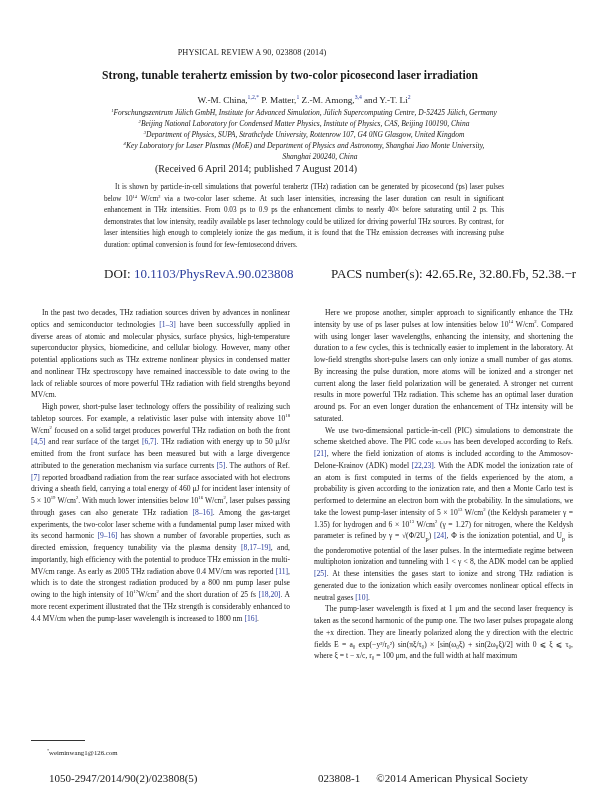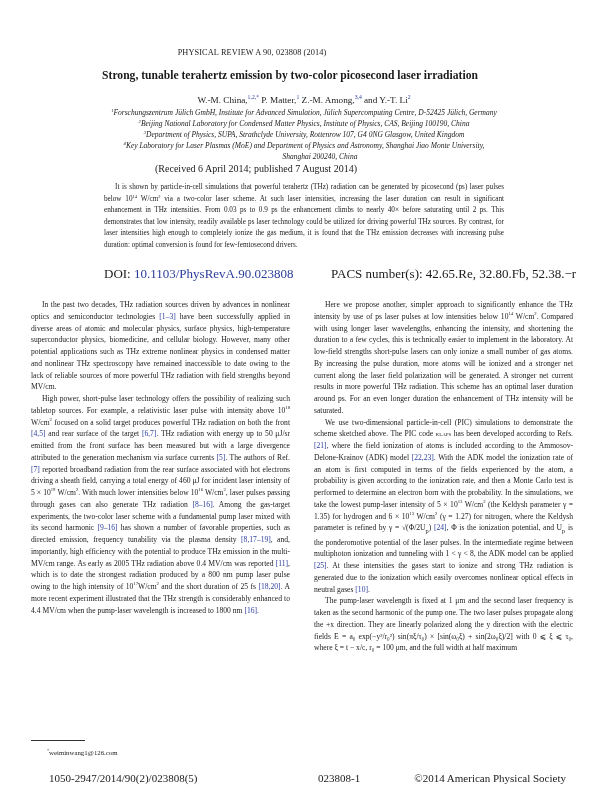--- a/index.html
+++ b/index.html
@@ -9,31 +9,31 @@
   .journal { top:48px; left:0; width:504px; text-align:center; font-size:8.3px; letter-spacing:0.1px; }
   .title { top:69px; left:0; width:496px; text-align:center; font-size:11.6px; font-weight:bold;padding-left:42px; }
   .authors { top:95px; left:0; width:608px; text-align:center; font-size:9.2px; }
   .aff { left:0; width:608px; text-align:center; font-size:7.5px; font-style:italic; line-height:11.2px; }
   .received { top:163px; left:0; width:512px; text-align:center; font-size:10px; }
   sup { font-size:0.62em; line-height:0; vertical-align:super; }
   .blue { color:#2a3d9c; }
   .abstract { top:182px; left:104px; width:400px; font-size:7.2px; line-height:11.6px; text-align:justify; text-indent:11px; }
   .doi { top:266px; left:104px; font-size:13px; }
   .pacs { top:266px; left:331px; font-size:13px; }
-  .col { font-size:7.6px; line-height:11.75px; text-align:justify; width:259px; }
+  .col { font-size:7.6px; line-height:11.75px; text-align:justify; width:259px;margin-top:8px; }
   .col p { margin:0; text-indent:11px; }
   .col-left { left:31px; top:299px; }
   .col-right { left:314px; top:299px; }
   .sc { font-variant:small-caps; }
   .fn-rule { left:31px; top:740px; width:54px; height:0; border-top:0.8px solid #333; }
   .footnote { left:47px; top:749px; font-size:6.8px; }
   .foot { top:772px; font-size:11px; }
   .foot-l { left:49px; }
   .foot-c { left:274px;padding-left:44px; }
-  .foot-r { left:410px; width:156px; text-align:right; }
+  .foot-r { left:372px; width:156px; text-align:right; }
 </style>
 </head>
 <body>
 
 <div class="abs journal">PHYSICAL REVIEW A 90, 023808 (2014)</div>
 
 <div class="abs title">Strong, tunable terahertz emission by two-color picosecond laser irradiation</div>
 
 <div class="abs authors">
   <span>W.-M. China,</span><sup class="blue">1,2,*</sup>

